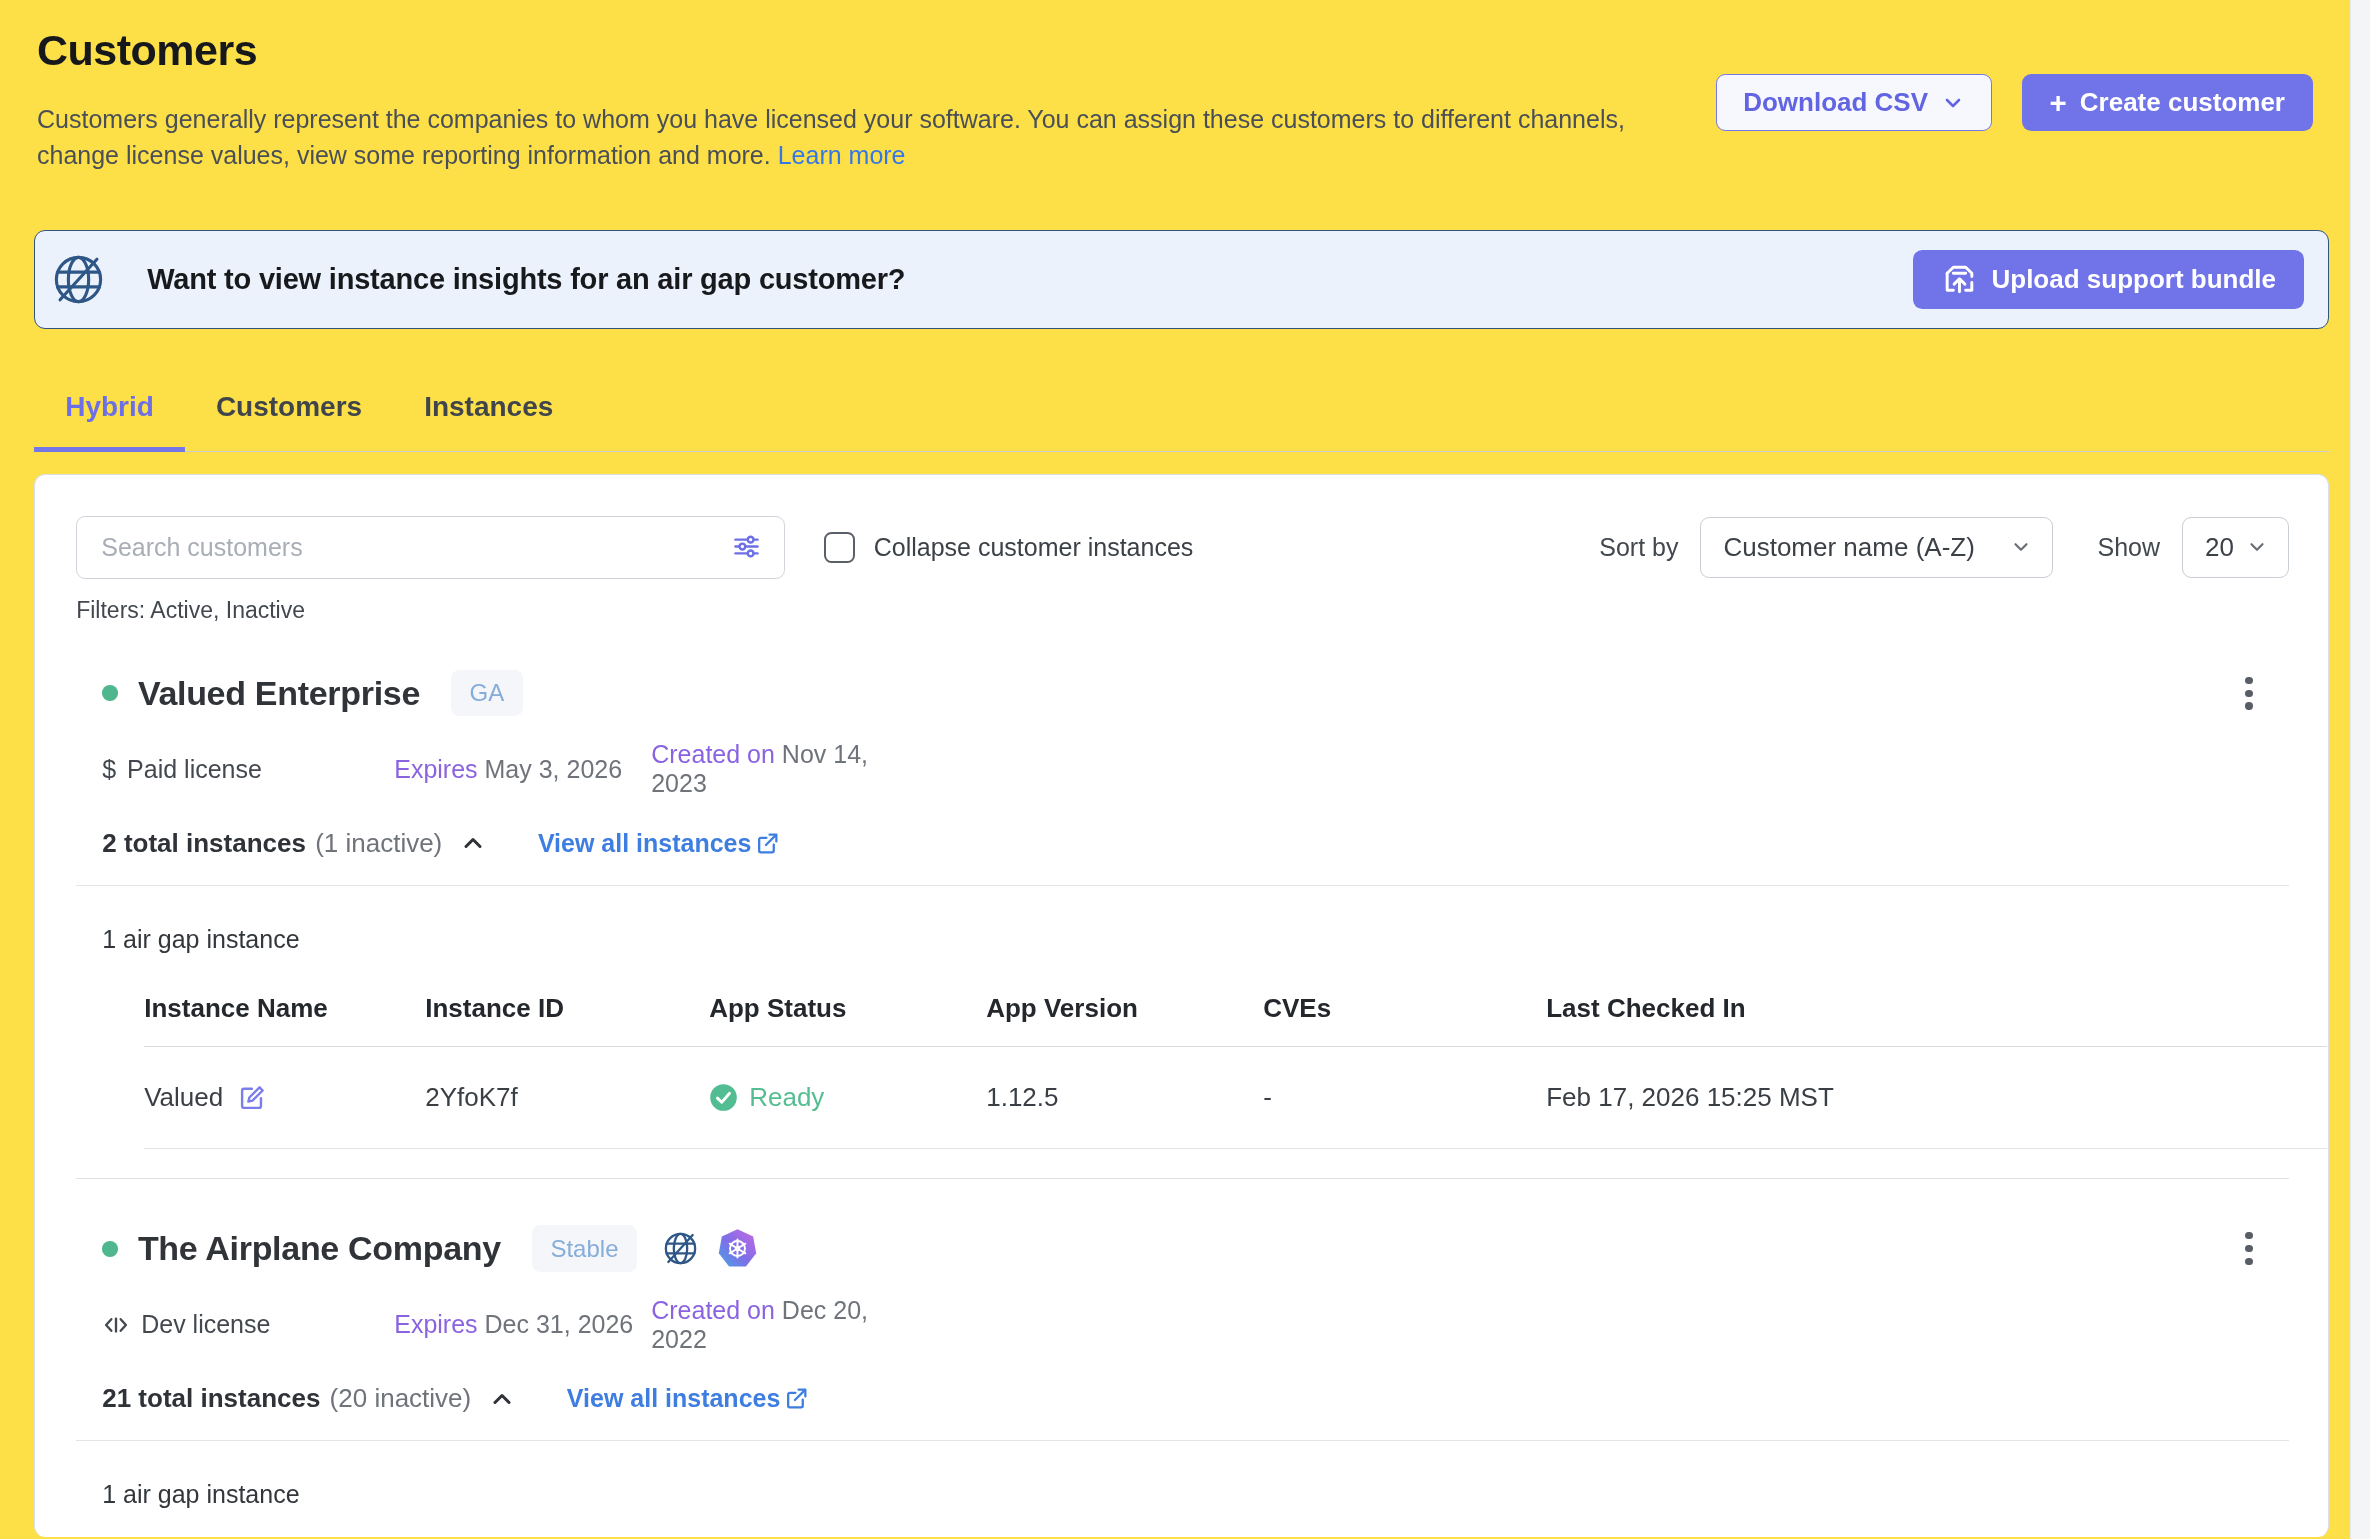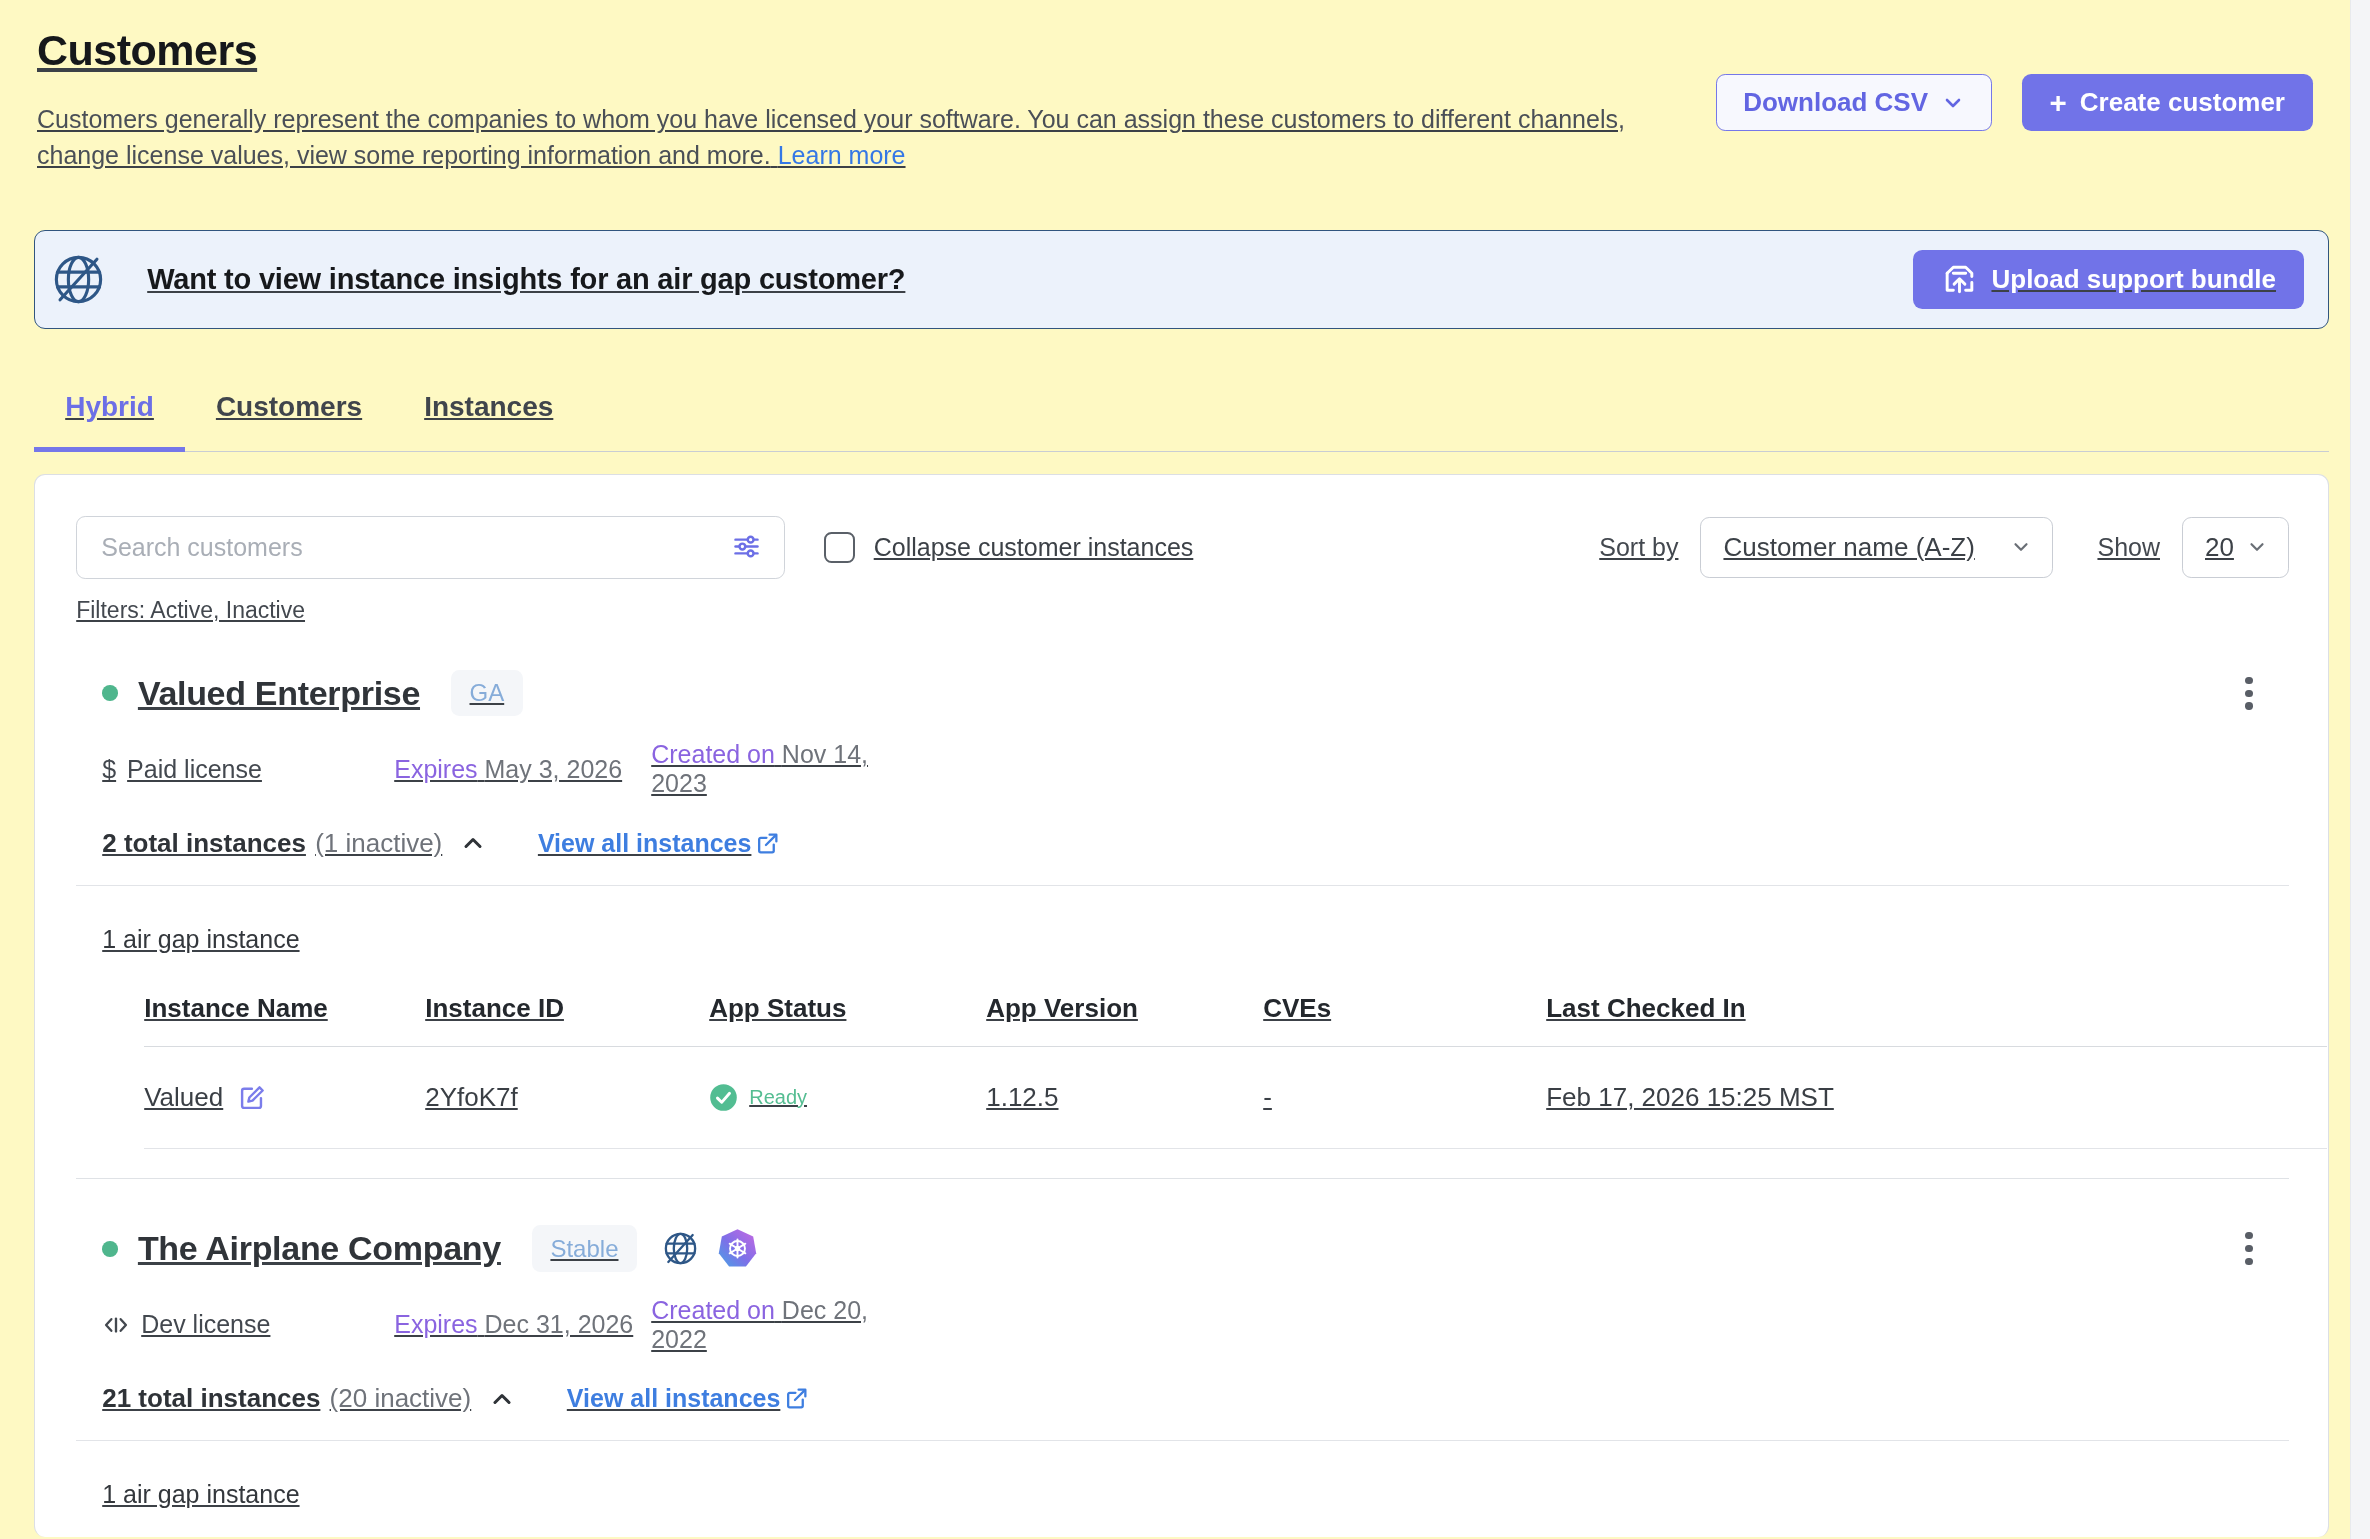--- a/index.html
+++ b/index.html
@@ -1,19 +1,19 @@
 <!DOCTYPE html>
 <html style="font-size:14.8px"><head>
 <meta charset="utf-8">
 <style>
   * { margin:0; padding:0; box-sizing:border-box; }
   html,body { background:#ffffff; }
   body { font-family:"Liberation Sans", sans-serif; color:#3c4147; }
 
-  .viewport{ position:relative; width:2370px; height:1539px; overflow:hidden; background:#fef9c3;text-decoration:underline; }
+  .viewport{ position:relative; width:2370px; height:1539px; overflow:hidden; background:#fde047; }
   .scroll-gutter{ position:absolute; top:0; right:0; width:20px; height:1539px; background:#f4f5f7; border-left:0.9px solid #e8eaed; }
 
   .content{ position:relative; width:2350px; padding:26px 0 0 37px; }
 
   
   .page-header{ position:relative; }
   h1.page-title{ font-size:43px; font-weight:800; color:#16181b; letter-spacing:-0.5px; }
   .page-desc{ margin-top:26px; max-width:1615px; font-size:25px; line-height:36px; color:#4a4f57; }
   .learn-more{ color:#3578e5; cursor:pointer; }
   .header-actions{ position:absolute; top:48px; right:37px; display:flex; gap:29.5px; }
@@ -78,21 +78,21 @@
   .airgap-block{ padding-left:26px; }
   .airgap-title{ margin-top:39px; font-size:25px; color:#33373c; }
 
   .inst-table{ margin-left:42px; margin-top:39px; width:2183px; }
   .t-row{ display:grid; grid-template-columns:281px 284px 277px 277px 283px auto; align-items:center; }
   .t-head{ padding-bottom:22px; border-bottom:1.8px solid #d8dbdf; }
   .t-head .th{ font-size:26px; font-weight:700; color:#24282d; }
   .t-body-row{ height:102px; border-bottom:1.8px solid #e2e4e8; }
   .td{ font-size:26px; color:#3a3f45; }
   .td-name{ display:flex; align-items:center; gap:14.8px; }
-  .status-ready{ display:flex; align-items:center; gap:11px; font-size:20px; color:#55bd92; }
+  .status-ready{ display:flex; align-items:center; gap:11px; font-size:26px; color:#55bd92; }
 
   .cust-divider{ border:none; border-top:1.8px solid #dfe2e6; margin-top:29.5px; }
 
   svg{ display:block; }
 </style>
 </head>
 <body>
 
 <div class="viewport">
   <div class="content">

